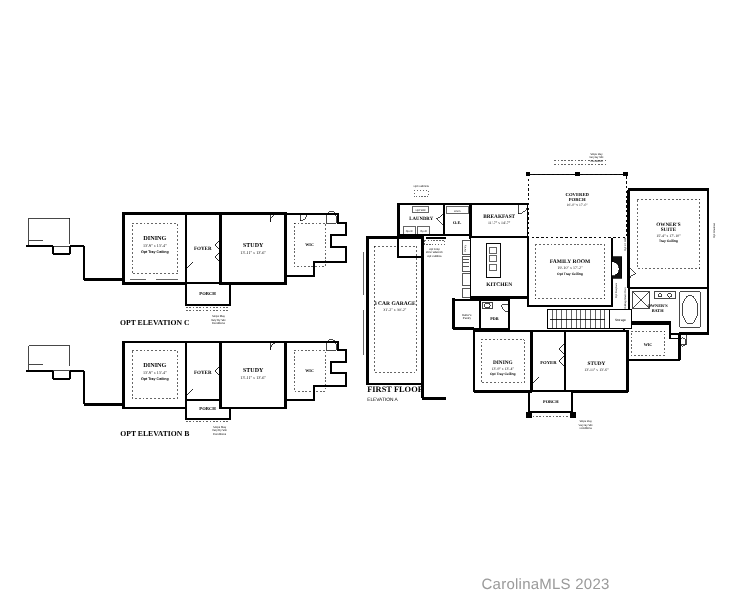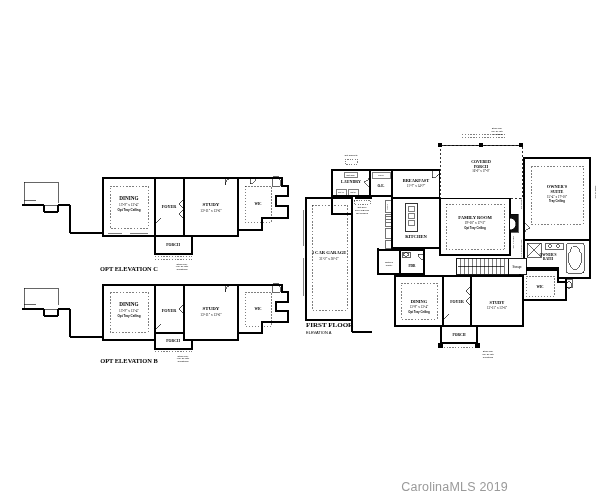--- a/index.html
+++ b/index.html
@@ -474,14 +474,14 @@
       <path d="M378 248 L378 274"></path>
       <path d="M352 320 L352 332"></path>
       <path d="M352 332 L372 332"></path>
     </g>
 
     <text class="planTitle" x="306" y="327" font-size="7">FIRST FLOOR</text>
     <text x="306" y="334" font-size="4" font-family="Liberation Sans, sans-serif">ELEVATION A</text>
   </g>
 </svg>
 
-<div class="wm">CarolinaMLS 2019</div>
+<div class="wm">CarolinaMLS 2023</div>
 </div>
 
 </body></html>

